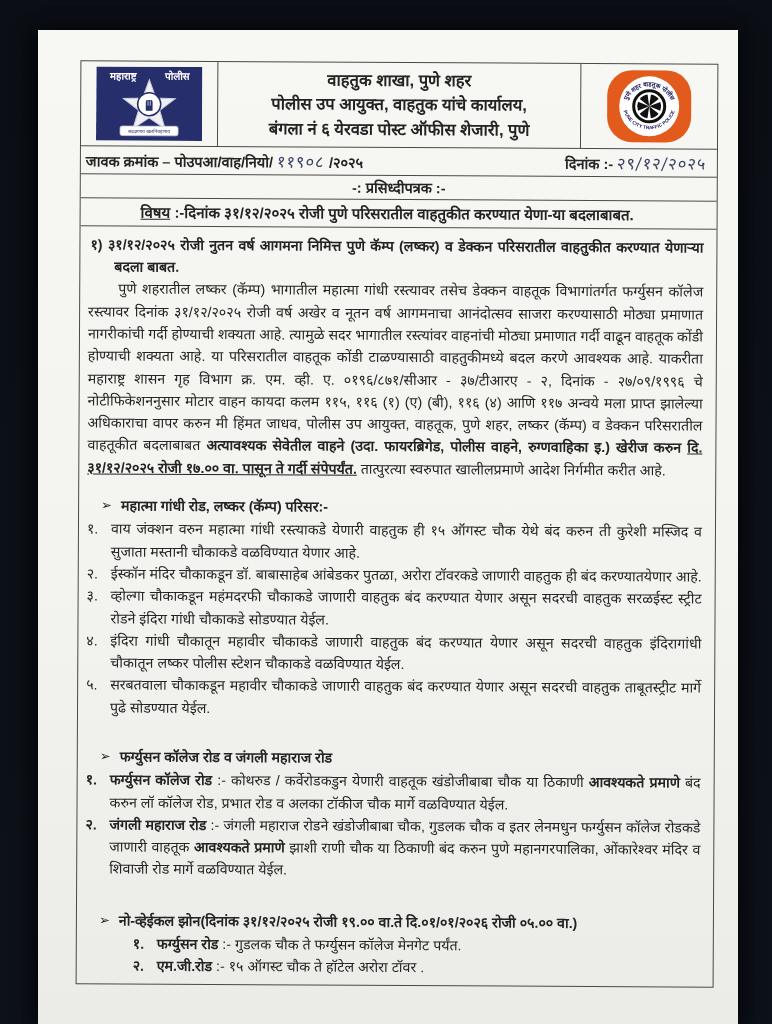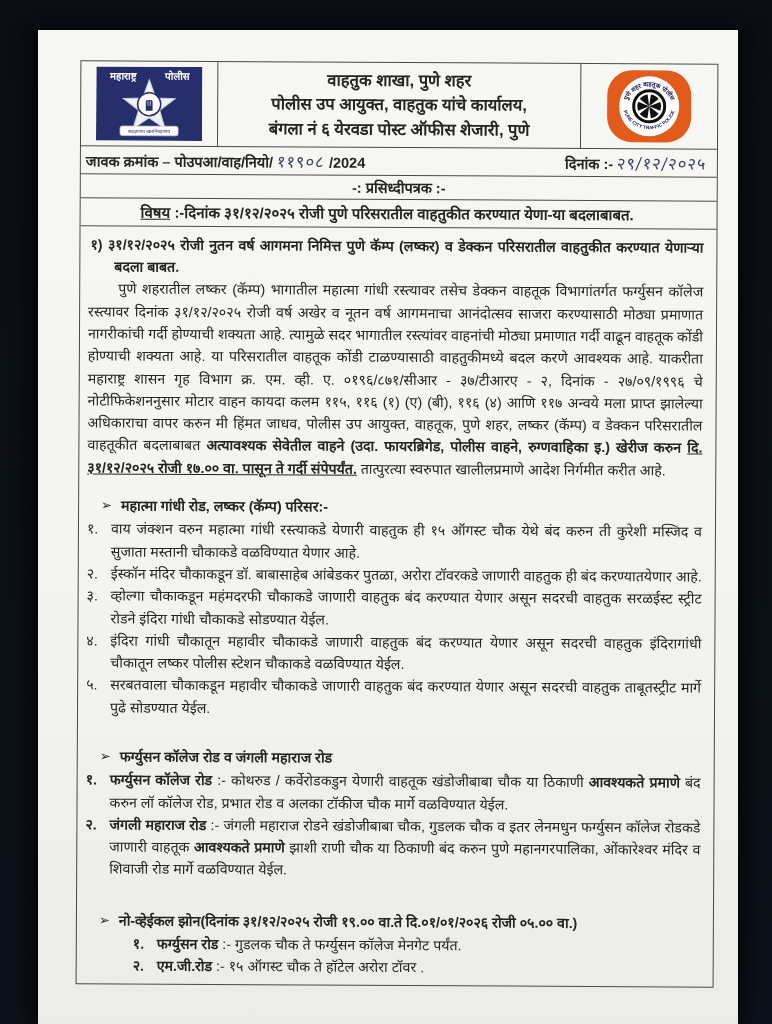--- a/index.html
+++ b/index.html
@@ -134,21 +134,21 @@
               <path d="M44,38 L45.67,26.12 A12,12 0 0 1 53.46,30.61 Z"></path>
             </g>
           </svg>
         </div>
       </div>
 
       <div class="row-outward">
         <span>
           <span>जावक क्रमांक – पोउपआ/वाह/नियो/</span>
           <span class="hand">११९०८</span>
-          <span>/2024</span>
+          <span>/२०२५</span>
         </span>
         <span>
           <span>दिनांक :-</span>
           <span class="hand">२९/१२/२०२५</span>
         </span>
       </div>
 
       <div class="row-bulletin">
         <span>-: प्रसिध्दीपत्रक :-</span>
       </div>

